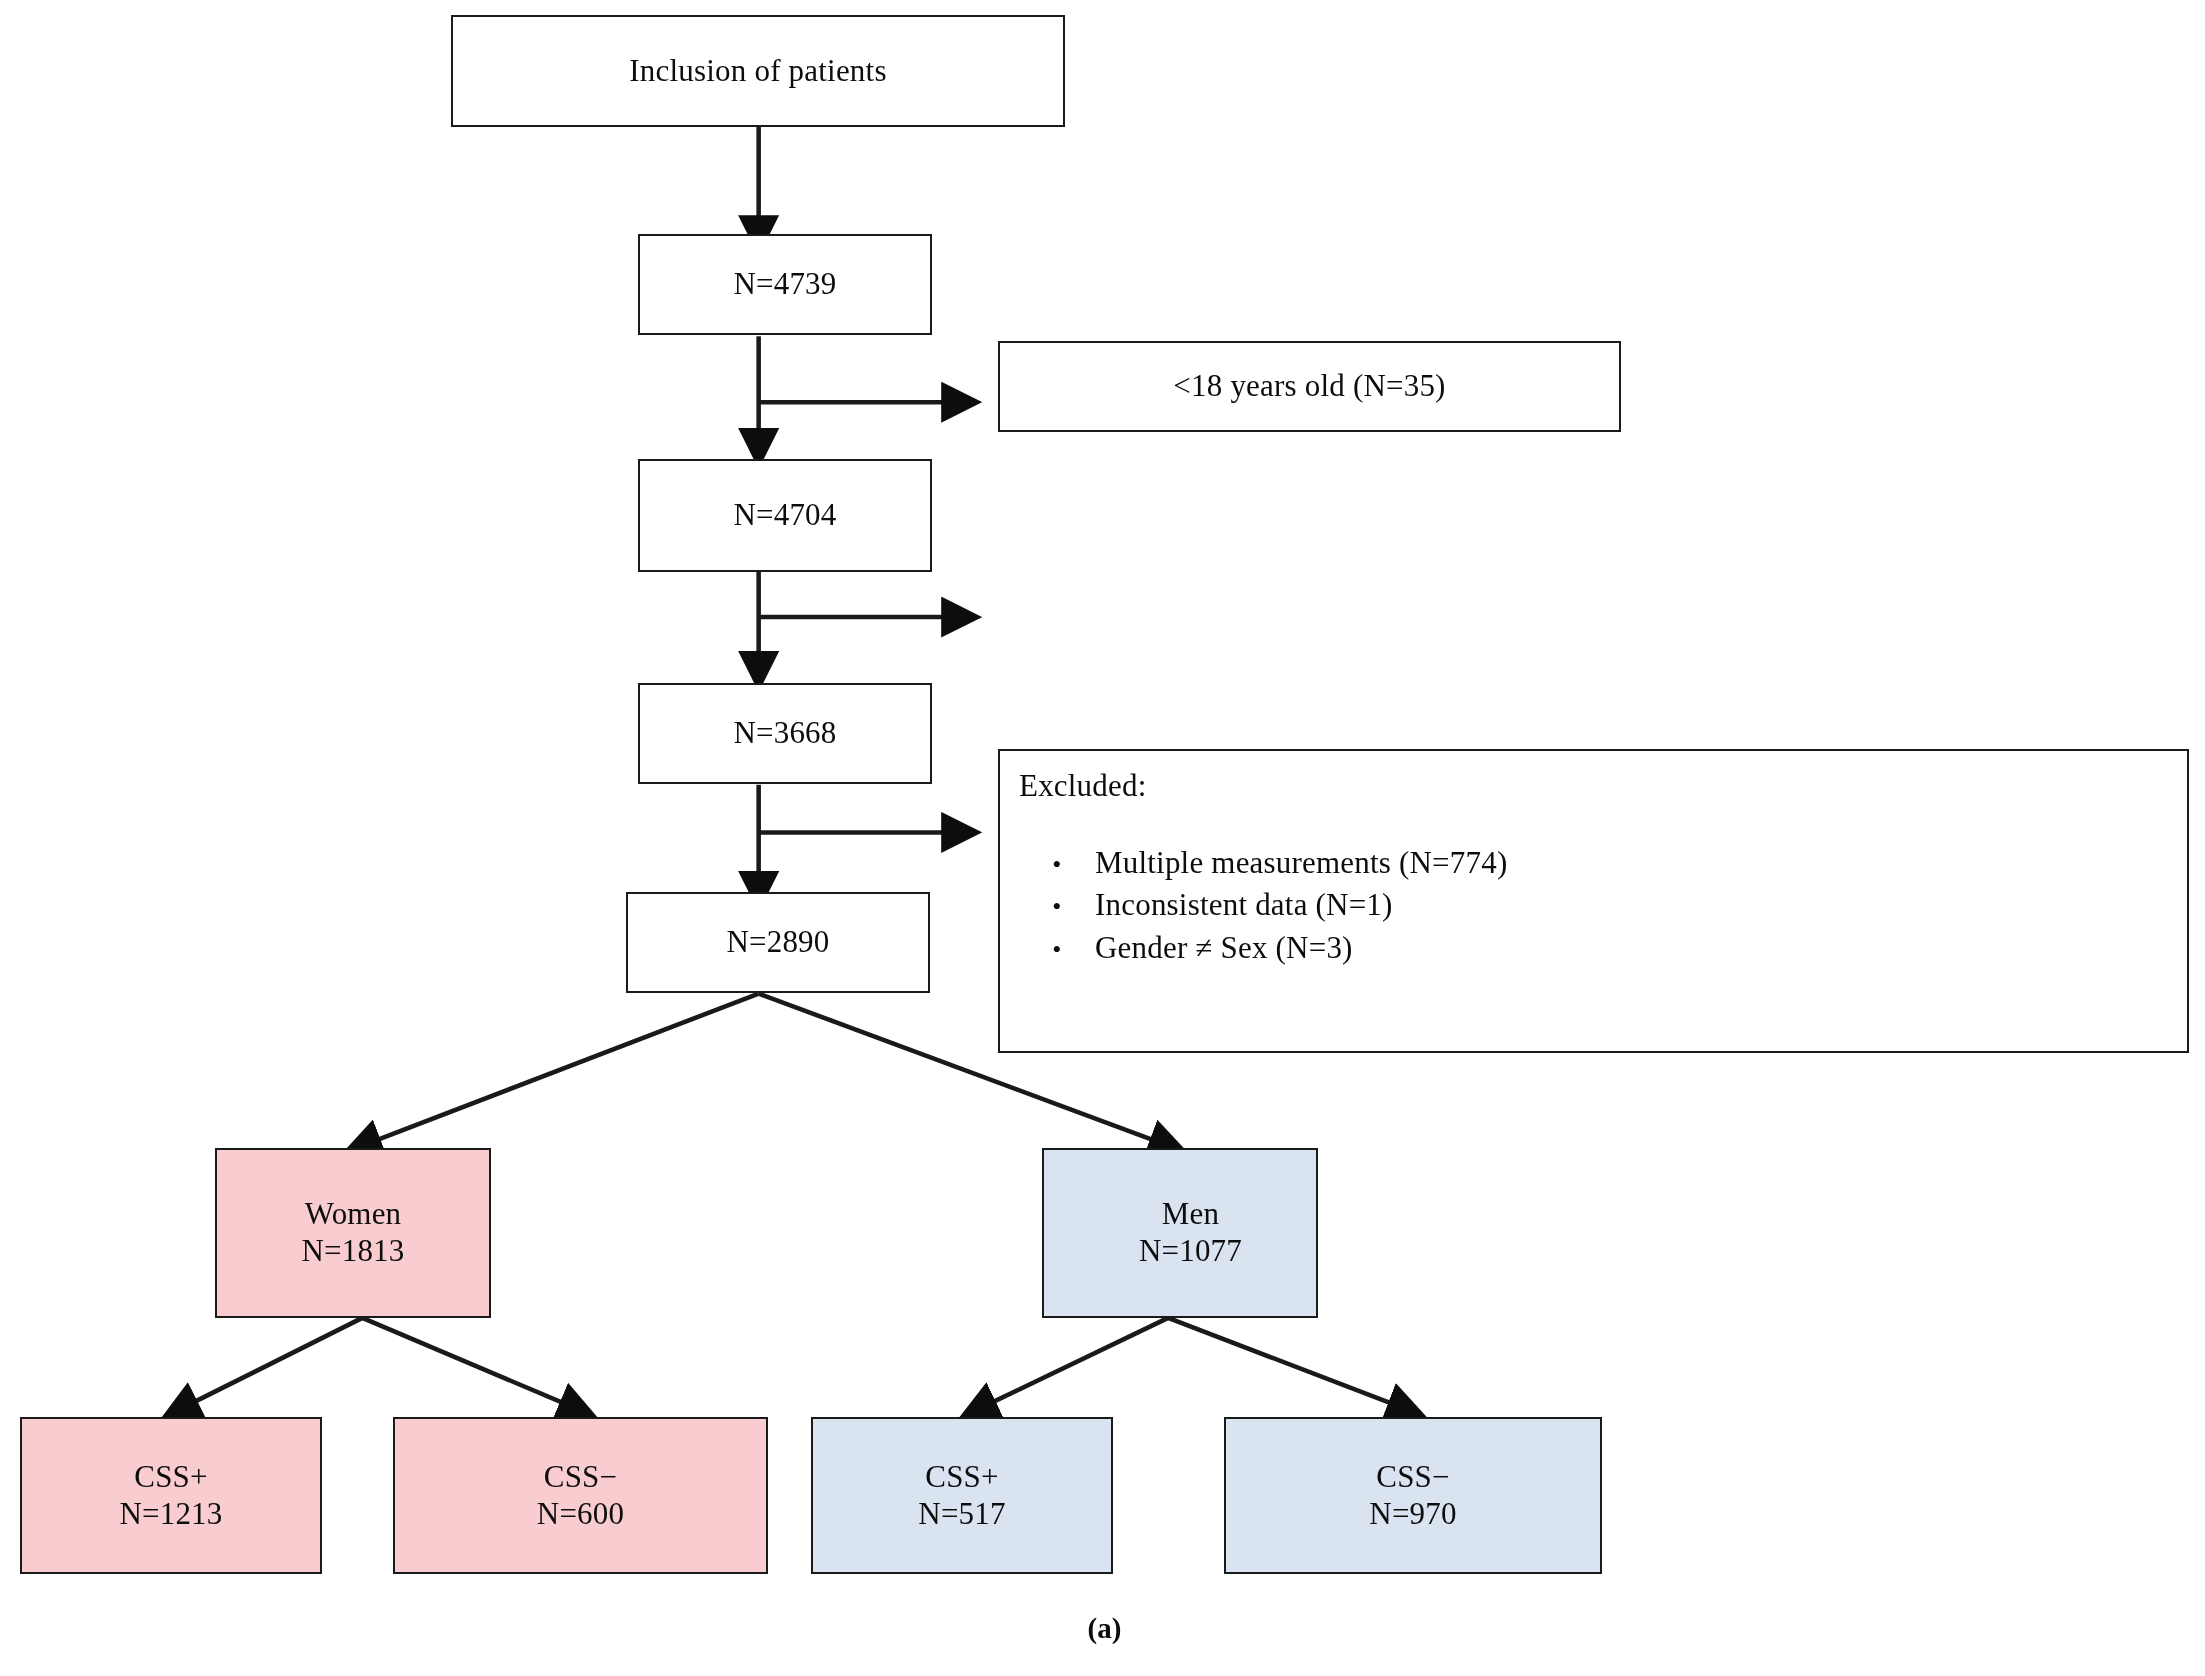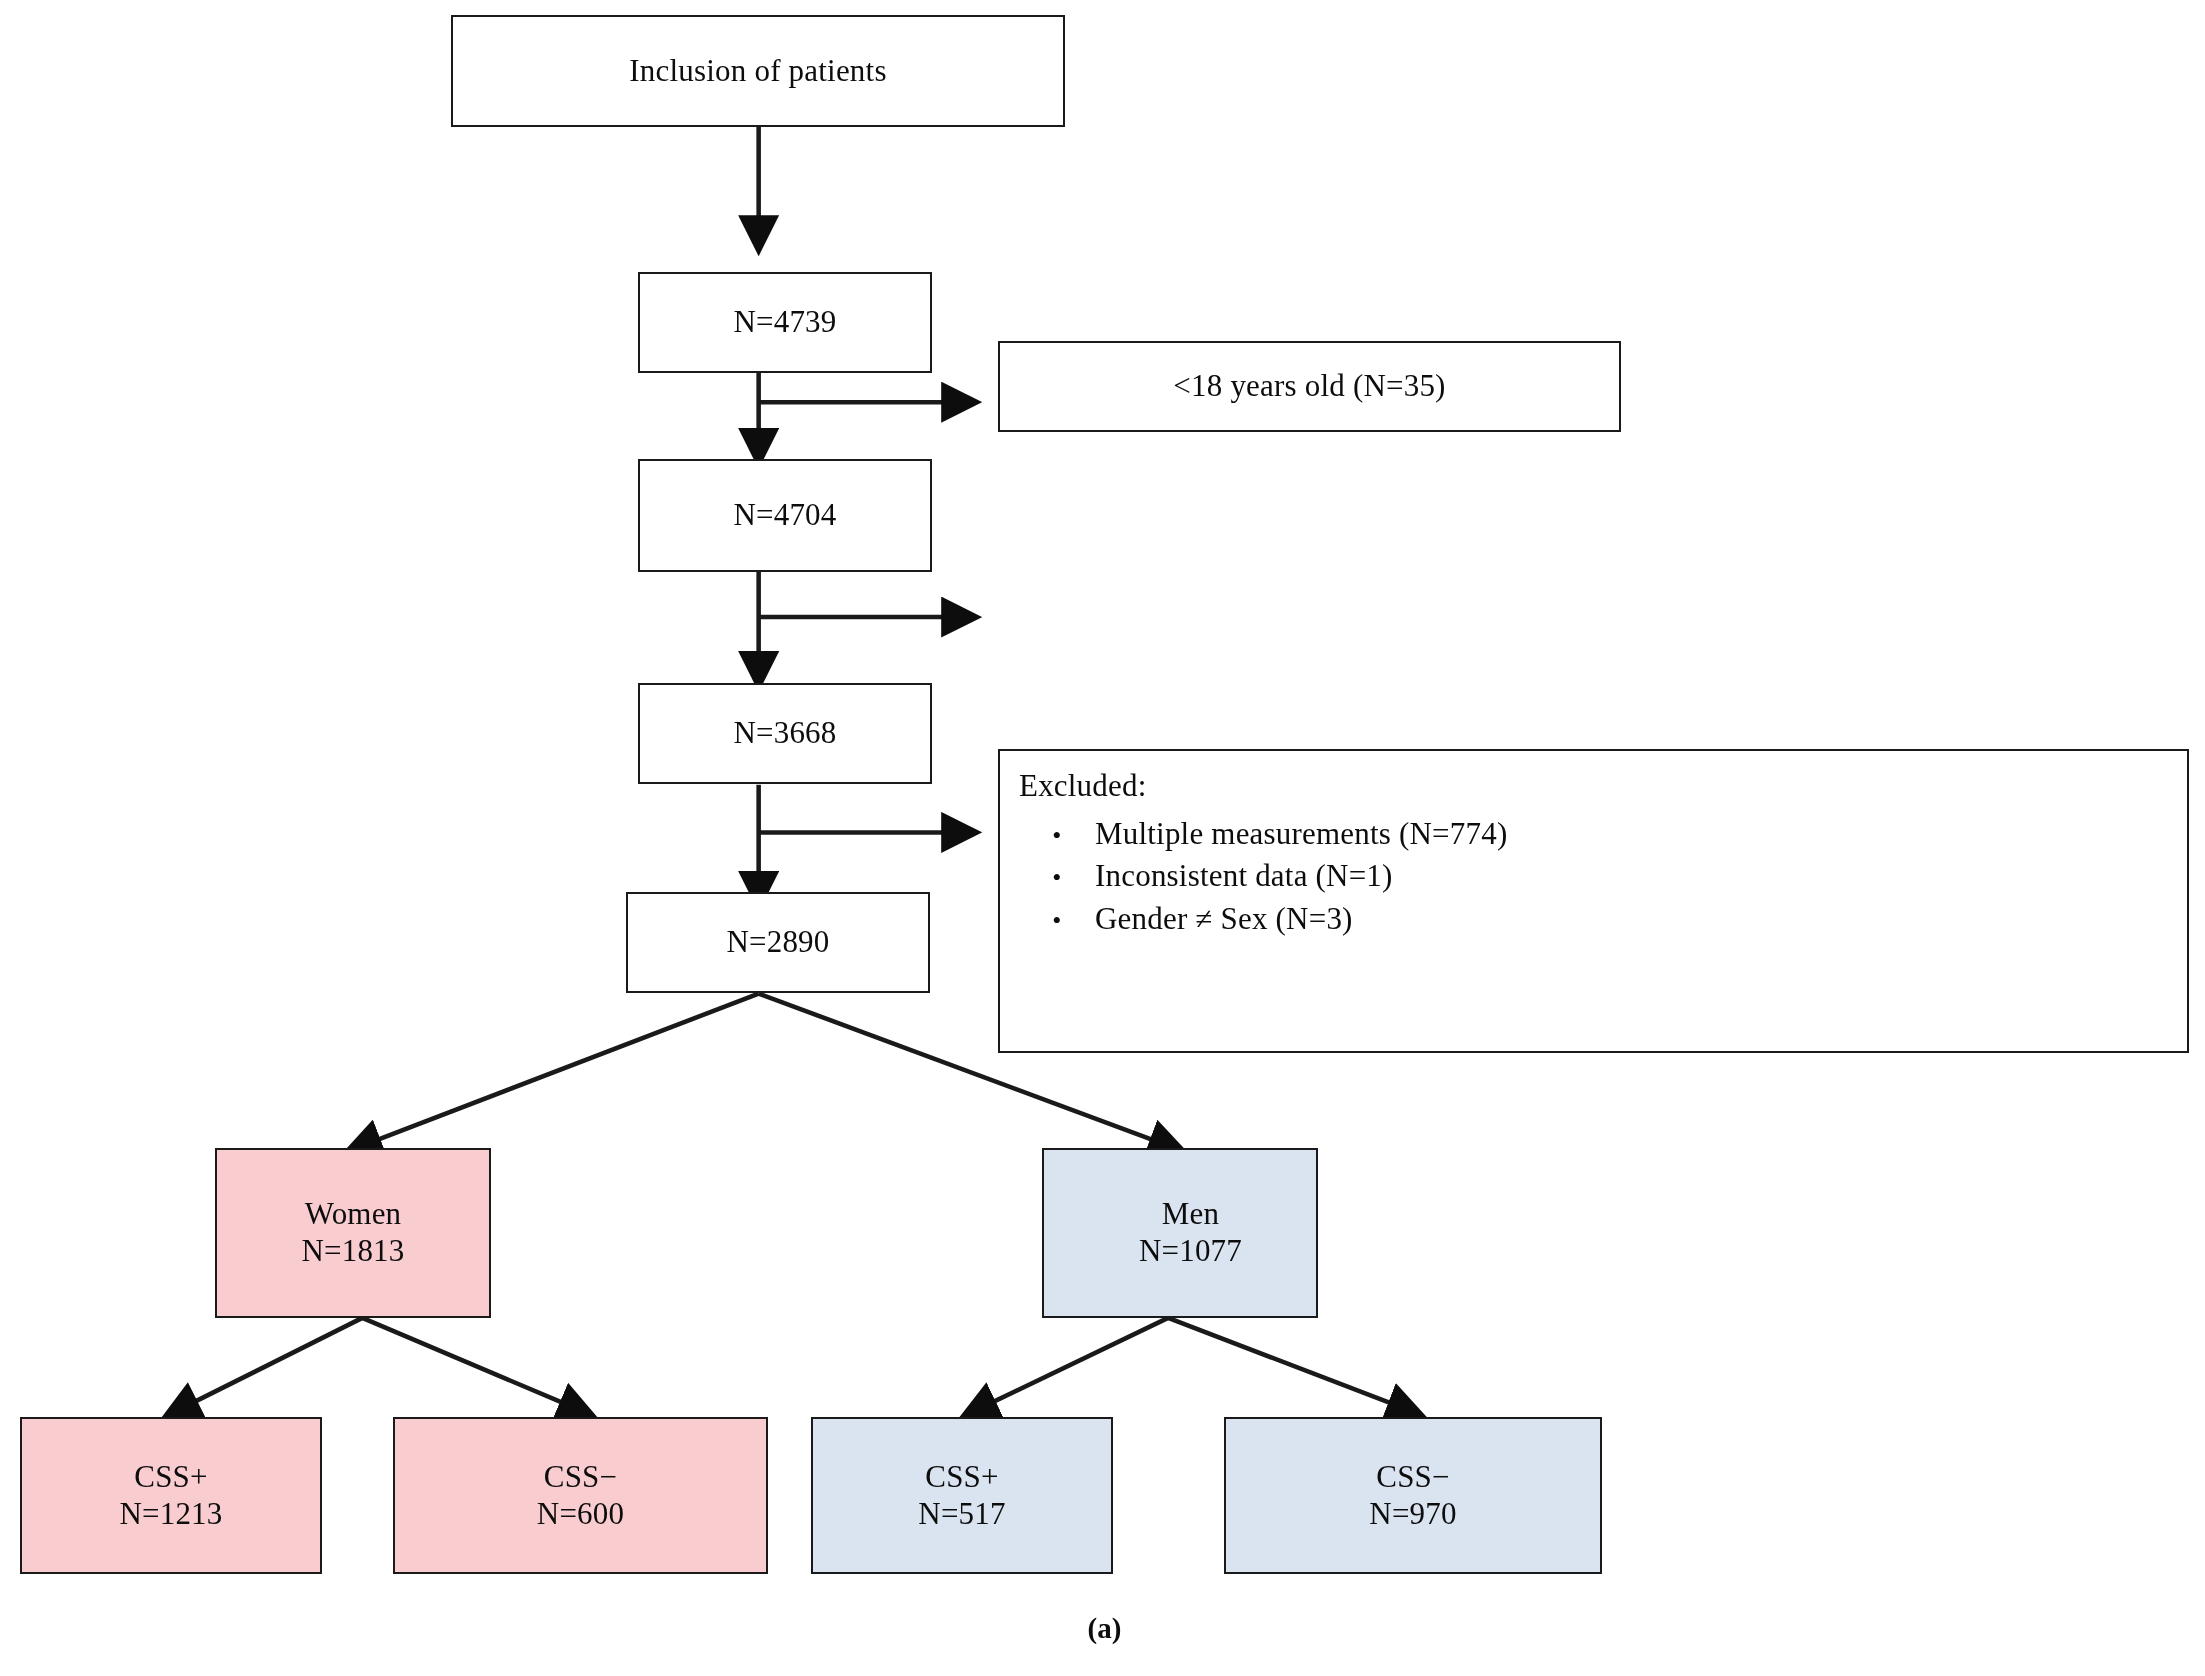--- a/index.html
+++ b/index.html
@@ -38,20 +38,21 @@
     letter-spacing: 0.2px;
   }
   .node.pink { background: #f9cdd0; }
   .node.blue { background: #dae3f0; }
   .node .ln { display: block; }
   .node.left-align {
     align-items: flex-start;
     justify-content: flex-start;
     text-align: left;
     padding: 17px 0 0 19px;
+    gap: 29px;
   }
   .excl-title {
     font-size: 31px;
     margin: 0 0 3px 0;
   }
   .excl-list {
     margin: 0;
     padding: 0;
     list-style: none;
   }
@@ -115,21 +116,21 @@
       <line x1="2305" y1="2600" x2="1930" y2="2780" marker-end="url(#ah)"></line>
 
       <line x1="2305" y1="2600" x2="2775" y2="2780" marker-end="url(#ah)"></line>
     </g>
   </svg>
 
   <div class="node" style="left:451px; top:15px; width:614px; height:112px;align-items:center;">
     <span class="ln">Inclusion of patients</span>
   </div>
 
-  <div class="node" style="left:638px; top:234px; width:294px; height:101px;margin-top:38px;">
+  <div class="node" style="left:638px; top:234px; width:294px; height:101px;">
     <span class="ln">N=4739</span>
   </div>
 
   <div class="node" style="left:998px; top:341px; width:623px; height:91px;text-align:right;">
     <span class="ln">&lt;18 years old (N=35)</span>
   </div>
 
   <div class="node" style="left:638px; top:459px; width:294px; height:113px;">
     <span class="ln">N=4704</span>
   </div>

